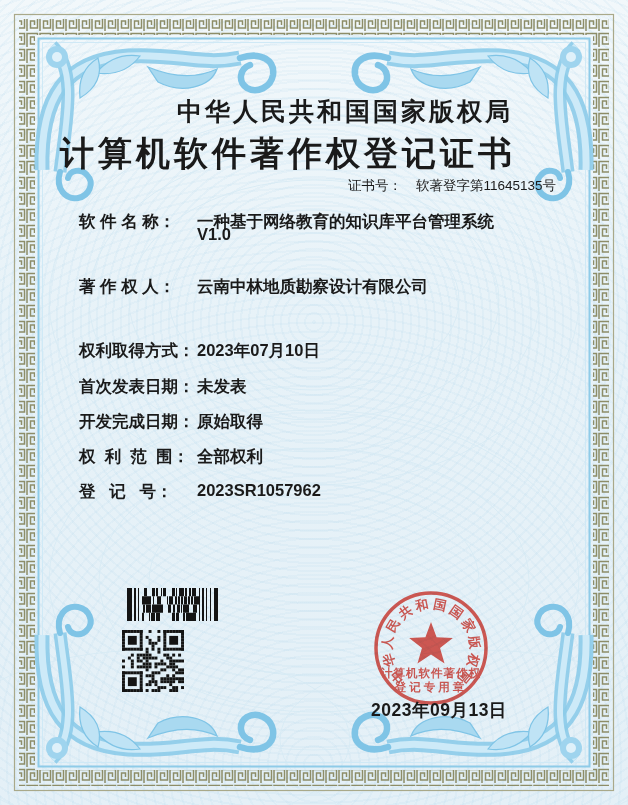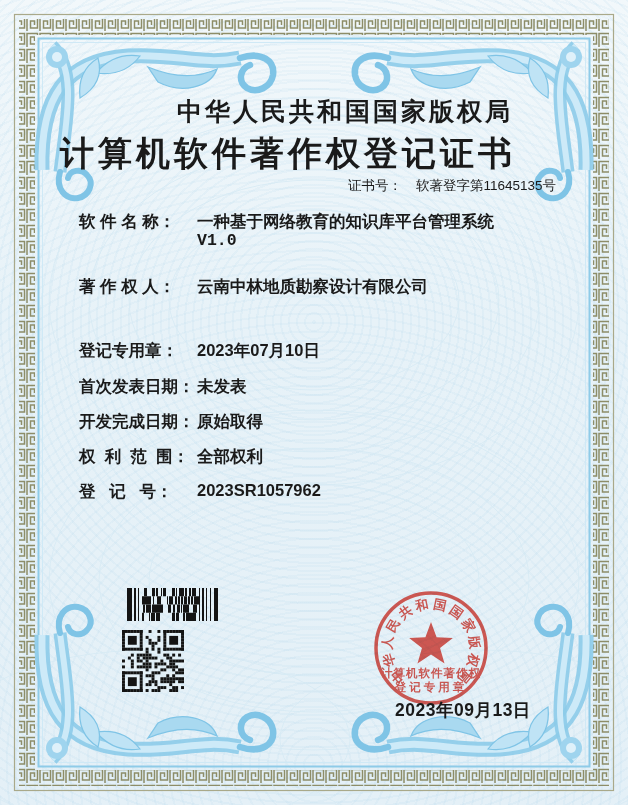--- a/index.html
+++ b/index.html
@@ -28,35 +28,35 @@
     white-space:pre;
   }
   .cert-no{
     position:absolute;top:177px;right:72px;
     font-size:13.5px;font-weight:400;white-space:pre;
   }
   .cert-no .gap{display:inline-block;width:14px;}
   .field-row{position:absolute;left:78px;width:490px;font-size:16.5px;font-weight:700;}
   .field-label{position:absolute;left:1px;top:0;white-space:pre;}
   .field-value{position:absolute;left:119px;top:0;white-space:pre;}
-  .field-value2{position:absolute;left:119px;top:20px;white-space:pre;font-family:Liberation Mono, monospace;}
+  .field-value2{position:absolute;left:119px;top:14px;white-space:pre;}
   .statement{
     position:absolute;left:78px;top:509px;width:484px;
     font-size:16.5px;font-weight:700;line-height:32px;
     text-indent:33px;text-align:justify;
   }
   .barcode{position:absolute;left:127px;top:588px;}
   .qrcode{position:absolute;left:122px;top:630px;}
   .stamp{position:absolute;left:356px;top:573px;mix-blend-mode:multiply;opacity:0.88;}
   .stamp-arc-char{font-size:13px;font-weight:700;text-anchor:middle;dominant-baseline:central;
     font-family:"Liberation Sans","DejaVu Sans",sans-serif;}
   .stamp-line{font-weight:700;text-anchor:middle;font-family:"Liberation Sans","DejaVu Sans",sans-serif;}
   .issue-date{
     position:absolute;left:371px;top:698px;
-    font-size:17.5px;font-weight:700;letter-spacing:0.5px;z-index:6;white-space:pre;margin-left:24px;
+    font-size:17.5px;font-weight:700;letter-spacing:0.5px;z-index:6;white-space:pre;
   }
 </style>
 </head>
 <body>
 
 <div class="page">
 
   <svg class="layer" width="628" height="805" viewBox="0 0 628 805" aria-hidden="true">
     <defs>
       <pattern id="meander" width="13" height="16" patternUnits="userSpaceOnUse">
@@ -109,21 +109,21 @@
   <div class="field-row" style="top:211px;">
     <span class="field-label">软 件 名 称：</span>
     <span class="field-value">一种基于网络教育的知识库平台管理系统</span>
     <span class="field-value2">V1.0</span>
   </div>
   <div class="field-row" style="top:276px;">
     <span class="field-label">著 作 权 人：</span>
     <span class="field-value">云南中林地质勘察设计有限公司</span>
   </div>
   <div class="field-row" style="top:340px;">
-    <span class="field-label">登记专用章：</span>
+    <span class="field-label">权利取得方式：</span>
     <span class="field-value">2023年07月10日</span>
   </div>
   <div class="field-row" style="top:376px;">
     <span class="field-label">首次发表日期：</span>
     <span class="field-value">未发表</span>
   </div>
   <div class="field-row" style="top:411px;">
     <span class="field-label">开发完成日期：</span>
     <span class="field-value">原始取得</span>
   </div>

